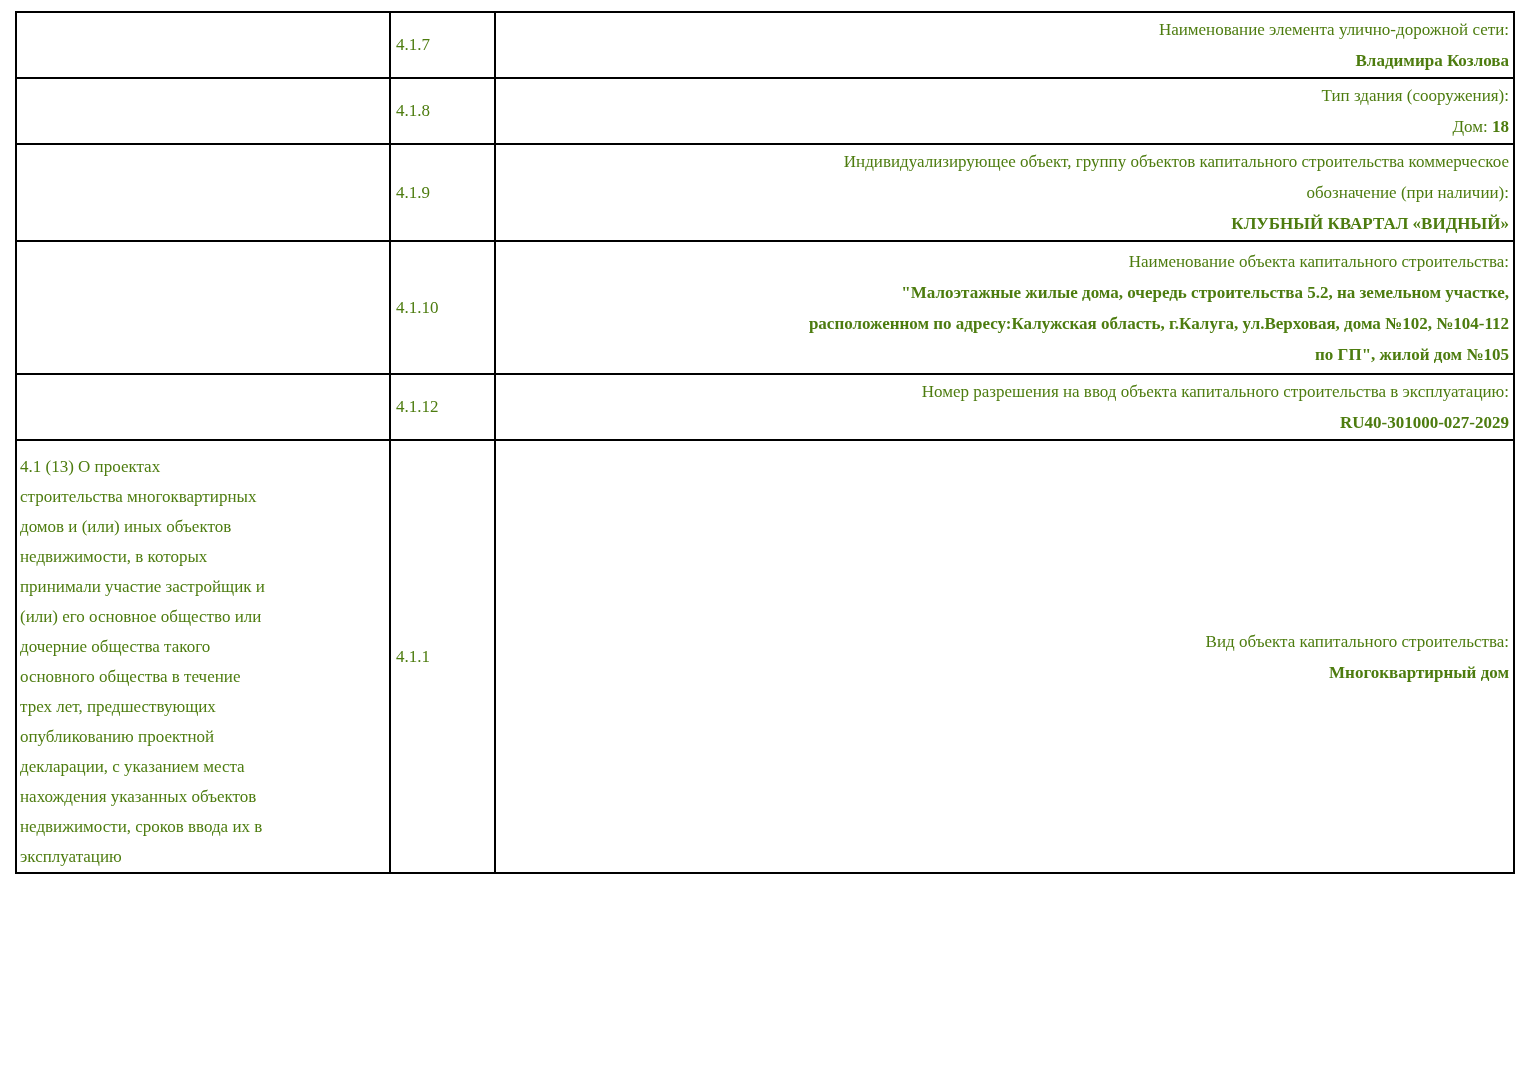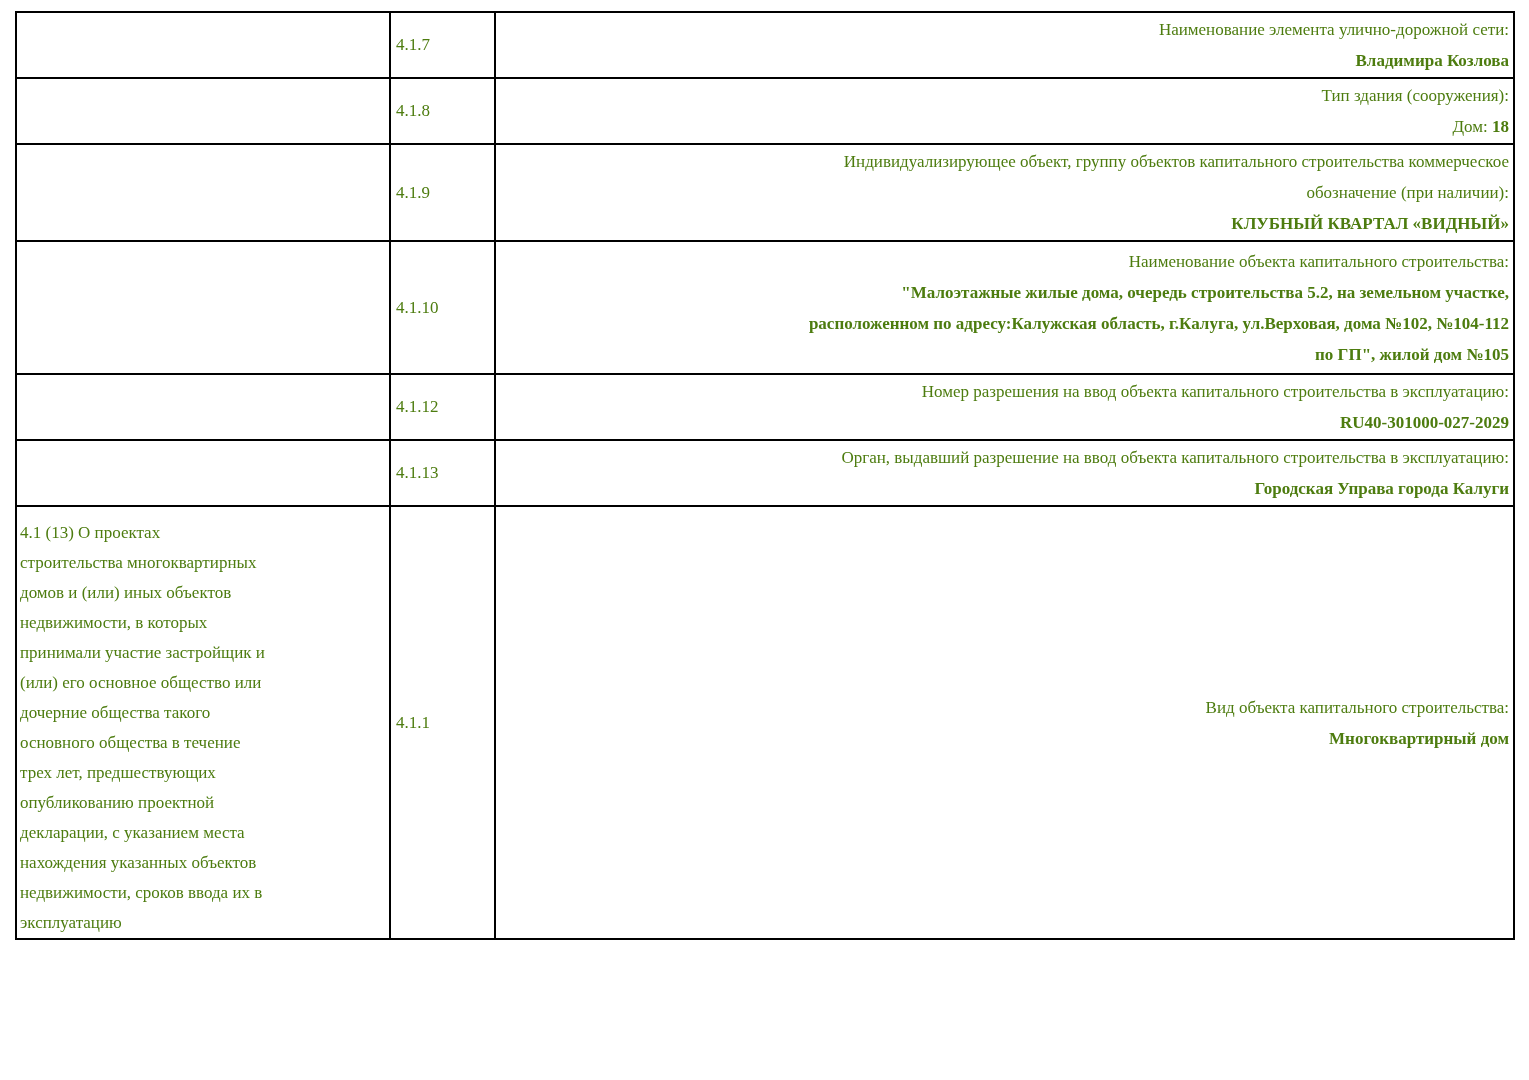--- a/index.html
+++ b/index.html
@@ -106,28 +106,20 @@
 
     <tr style="height:65px">
       <td class="empty-cell"></td>
       <td class="num-cell">4.1.12</td>
       <td class="content-cell">
         <span class="field-label">Номер разрешения на ввод объекта капитального строительства в эксплуатацию:</span>
         <span class="field-value value-line">RU40-301000-027-2029</span>
       </td>
     </tr>
 
-    <tr style="height:65px">
-      <td class="empty-cell"></td>
-      <td class="num-cell">4.1.13</td>
-      <td class="content-cell">
-        <span class="field-label">Орган, выдавший разрешение на ввод объекта капитального строительства в эксплуатацию:</span>
-        <span class="field-value value-line">Городская Управа города Калуги</span>
-      </td>
-    </tr>
 
     <tr style="height:432px">
       <td class="section-cell">4.1 (13) О проектах
 строительства многоквартирных
 домов и (или) иных объектов
 недвижимости, в которых
 принимали участие застройщик и
 (или) его основное общество или
 дочерние общества такого
 основного общества в течение

